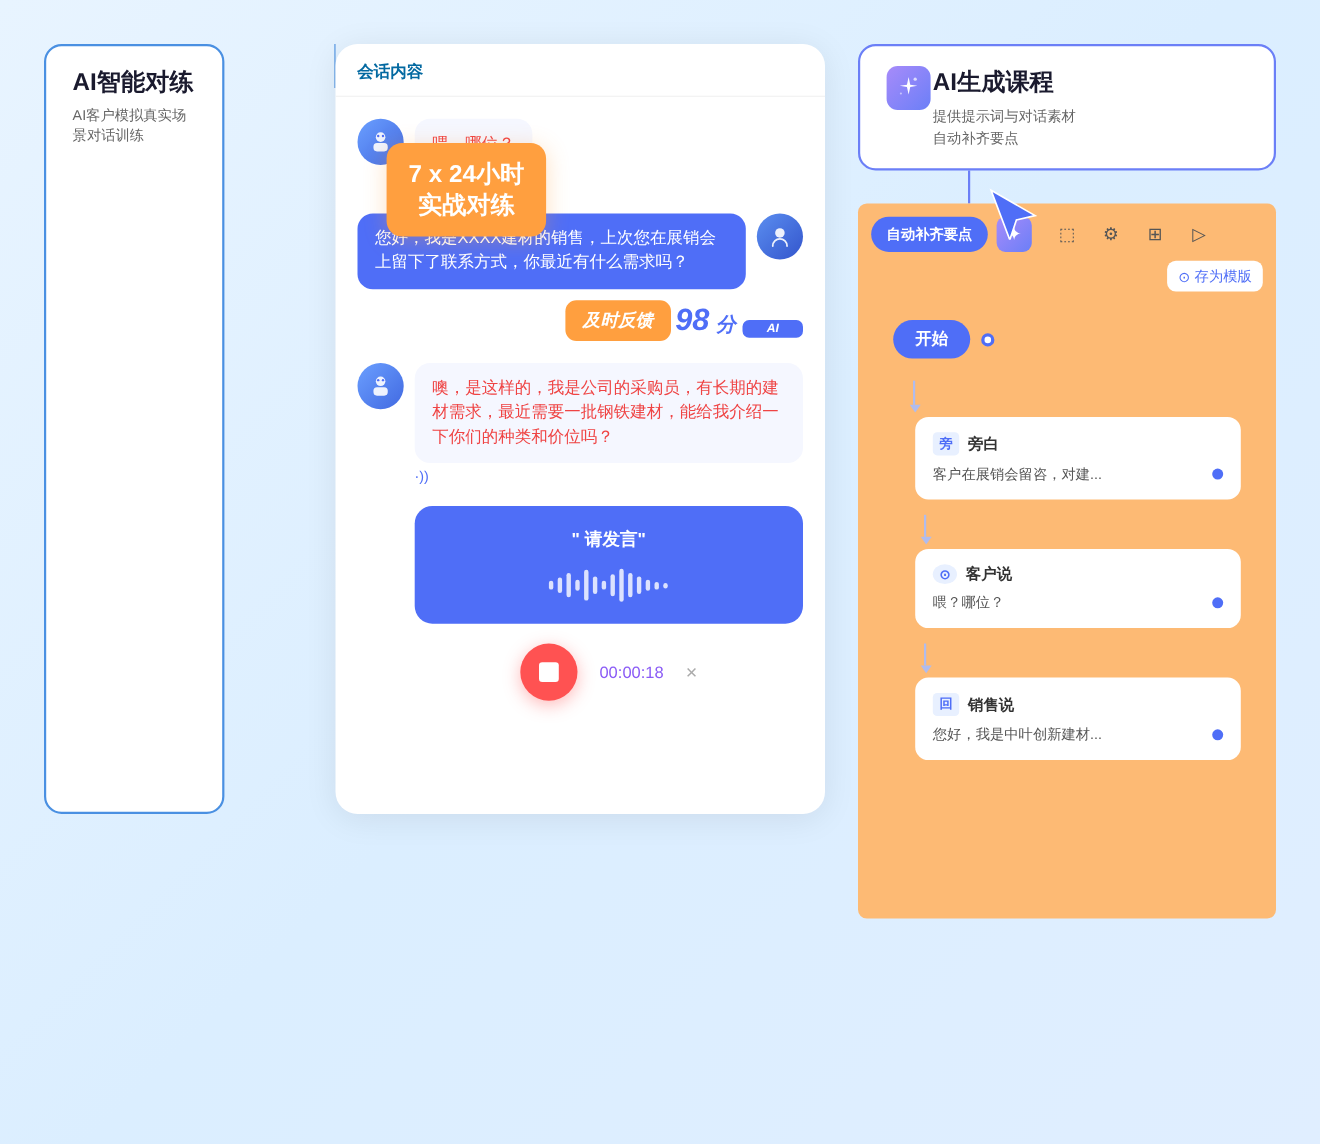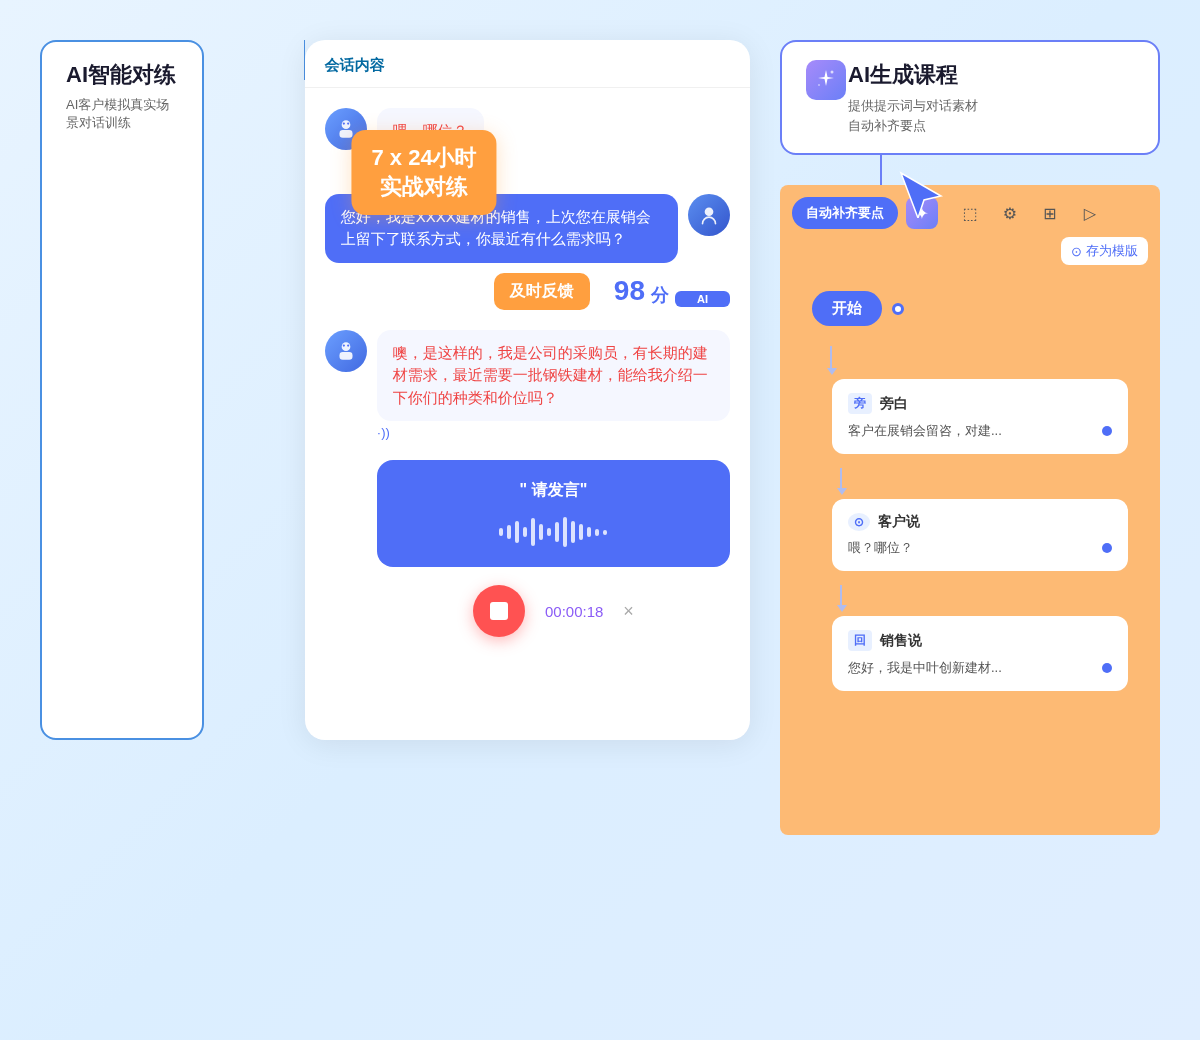--- a/index.html
+++ b/index.html
@@ -155,22 +155,23 @@
       font-size: 13px;
       color: #4f6ef7;
       margin-top: 4px;
     }
 
     
     .score-row {
       display: flex;
       justify-content: flex-end;
       align-items: center;
-      gap: 24px;
+      gap: 4px;
       margin-top: -10px;
+      font-style: italic;
     }
     .feedback-badge {
       background: #ff9f3f;
       color: white;
       border-radius: 10px;
       padding: 8px 16px;
       font-size: 16px;
       font-weight: 700;
     }
     .score-display {

